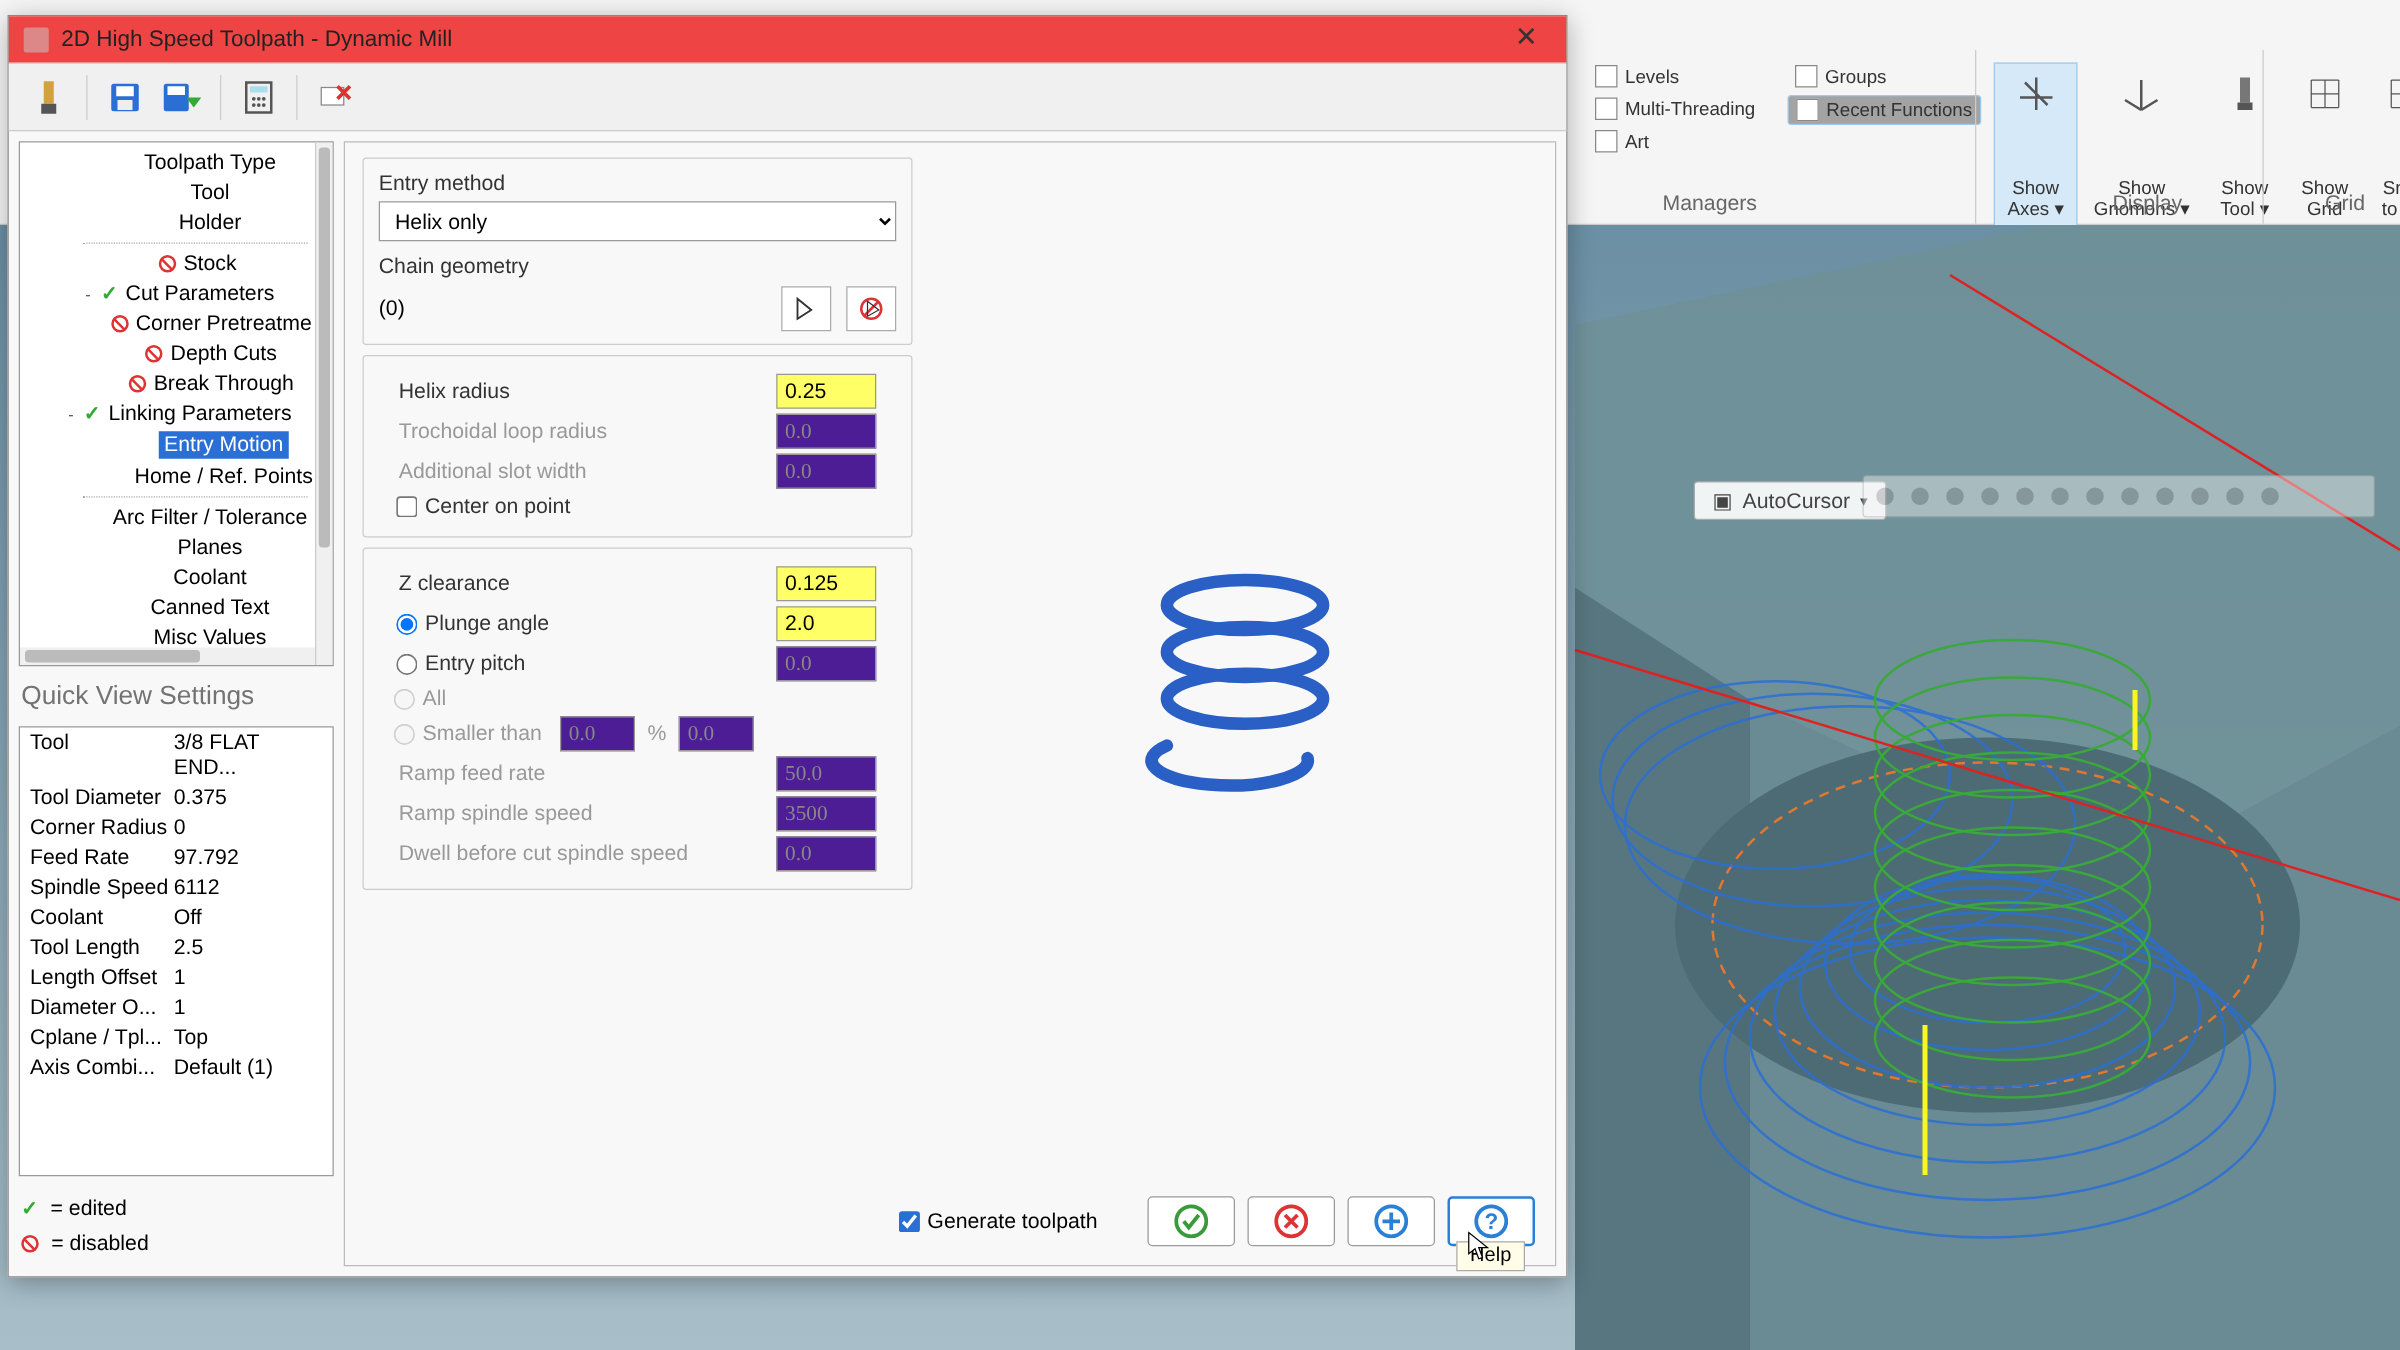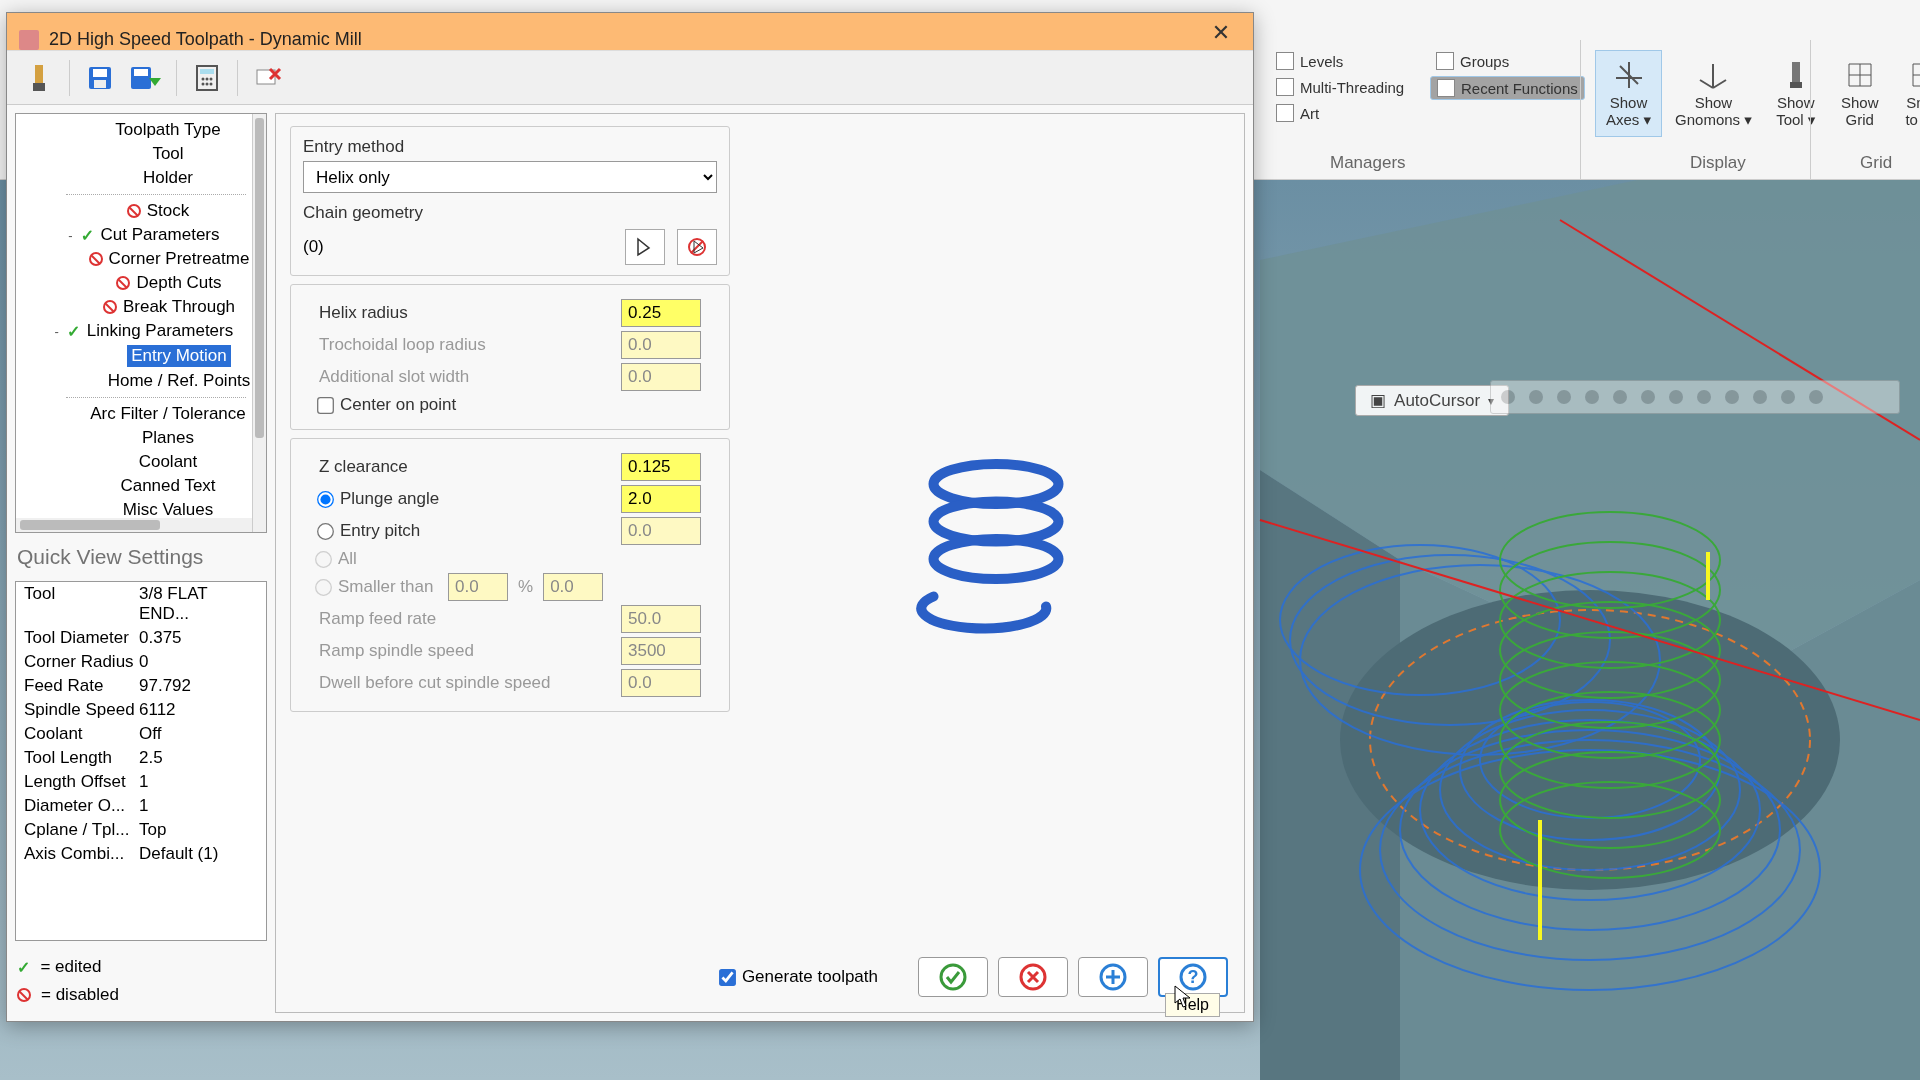--- a/index.html
+++ b/index.html
@@ -1,38 +1,38 @@
 <!DOCTYPE html>
 <html><head>
 <meta charset="utf-8">
 <style>
 * { box-sizing: border-box; margin: 0; padding: 0; font-family: 'Segoe UI', Tahoma, sans-serif; }
 body { background: #0d5a9a; width: 1920px; height: 1080px; overflow: hidden; position: relative; }
 
 
 .ribbon-bg { position: absolute; top: 0; left: 0; right: 0; height: 180px; background: #f5f5f5; border-bottom: 1px solid #ccc; }
 .ribbon-groups { position: absolute; top: 50px; left: 1250px; display: flex; gap: 2px; }
-.ribbon-btn { display: flex; flex-direction: column; align-items: center; padding: 4px 10px; font-size: 15px; color: #333; cursor: pointer; border: 1px solid transparent; }
+.ribbon-btn { display: flex; flex-direction: column; align-items: center; padding: 4px 10px; font-size: 15px; color: #333; cursor: pointer; border: 1px solid transparent; gap: 48px; }
 .ribbon-btn.active { background: #d6e9f8; border: 1px solid #a0c8e8; }
 .ribbon-btn .ricon { width: 40px; height: 40px; display: flex; align-items: center; justify-content: center; color: #555; }
 .ribbon-btn span.lbl { text-align: center; line-height: 1.1; font-size: 15px; }
 .ribbon-section-lbl { position: absolute; bottom: 6px; font-size: 17px; color: #666; text-align: center; }
 .ribbon-small-btns { position: absolute; top: 50px; left: 1265px; display: flex; flex-direction: column; gap: 4px; }
 .ribbon-small-row { display: flex; align-items: center; gap: 6px; padding: 2px 6px; font-size: 15px; color: #333; }
 .ribbon-small-row .sicon { width: 18px; height: 18px; border: 1px solid #888; background: #fff; }
 .ribbon-small-row.pressed { background: #a3a3a3; border: 1px solid #a0c8e8; border-radius: 3px; }
 
 .viewport-bg { position: absolute; top: 180px; left: 0; right: 0; bottom: 0; background: linear-gradient(to bottom, #6b8fa3, #a8bfc9); }
 .autocursor { position: absolute; top: 205px; left: 1355px; background: rgba(255,255,255,0.9); border: 1px solid #aaa; padding: 4px 14px; font-size: 17px; color: #444; border-radius: 3px; display: flex; align-items: center; gap: 8px; }
 .cursor-toolbar { position: absolute; top: 200px; left: 1490px; right: 20px; height: 34px; background: rgba(245,245,245,0.85); border: 1px solid #aaa; border-radius: 3px; display: flex; align-items: center; gap: 14px; padding: 0 10px; opacity: 0.5; }
 .cursor-toolbar .dot { width: 14px; height: 14px; background: #555; border-radius: 50%; opacity: 0.5; }
 
 
 .dialog { position: absolute; top: 12px; left: 6px; width: 1248px; height: 1010px; background: #f8f8f8; border: 1px solid #888; box-shadow: 0 4px 20px rgba(0,0,0,0.3); display: flex; flex-direction: column; }
-.titlebar { height: 38px; display: flex; align-items: flex-end; padding: 0 12px; background: #fdba74; border-bottom: 1px solid #ddd; }
+.titlebar { height: 38px; display: flex; align-items: center; padding: 0 12px; background: #ef4444; border-bottom: 1px solid #ddd; }
 .titlebar .icon { width: 20px; height: 20px; background: #d88; margin-right: 10px; border-radius: 2px; }
 .titlebar .title { font-size: 18px; color: #222; flex: 1; }
 .titlebar .close { width: 40px; height: 30px; text-align: center; font-size: 22px; color: #333; cursor: pointer; }
 
 .toolbar { height: 54px; background: #f0f0f0; border-bottom: 1px solid #ccc; display: flex; align-items: center; padding: 0 12px; gap: 6px; }
 .toolbar .tbtn { width: 40px; height: 40px; display: flex; align-items: center; justify-content: center; cursor: pointer; }
 .toolbar .sep { width: 1px; height: 36px; background: #ccc; margin: 0 4px; }
 
 .body { flex: 1; display: flex; padding: 8px; gap: 8px; overflow: hidden; }
 .left-col { width: 252px; display: flex; flex-direction: column; gap: 8px; }
@@ -65,21 +65,21 @@
 .right-col { flex: 1; border: 1px solid #bbb; background: #f8f8f8; padding: 12px 14px; position: relative; display: flex; flex-direction: column; }
 .form-area { display: flex; flex-direction: column; gap: 8px; }
 .grp { border: 1px solid #ccc; border-radius: 3px; padding: 10px 12px; background: #f8f8f8; width: 440px; }
 .lbl { font-size: 17px; color: #333; margin-bottom: 4px; }
 .sel { width: 100%; height: 32px; border: 1px solid #999; background: #fff; font-size: 17px; padding: 2px 8px; }
 .row { display: flex; align-items: center; margin: 4px 16px; font-size: 17px; }
 .row .rlbl { flex: 1; color: #333; }
 .row .rlbl.disabled { color: #999; }
 .row input[type=text] { width: 80px; height: 28px; border: 1px solid #999; padding: 2px 6px; font-size: 17px; text-align: left; }
 .row input[type=text].yellow { background: #ffff66; }
-.row input[type=text]:disabled { background: #fef9c3; color: #888; }
+.row input[type=text]:disabled { background: #4c1d95; color: #888; font-family: Liberation Serif, serif; }
 .row input[type=radio], .row input[type=checkbox] { margin-right: 8px; transform: scale(1.3); }
 .chain-row { display: flex; align-items: center; gap: 12px; margin-top: 6px; }
 .chain-row .count { font-size: 17px; }
 .sq-btn { width: 40px; height: 36px; border: 1px solid #aaa; background: #fff; cursor: pointer; display: flex; align-items: center; justify-content: center; }
 .preview-img { position: absolute; top: 320px; left: 590px; width: 260px; height: 200px; }
 
 .footer { position: absolute; bottom: 10px; left: 0; right: 0; height: 50px; display: flex; align-items: center; justify-content: flex-end; padding: 0 16px; gap: 10px; }
 .footer .gen { display: flex; align-items: center; gap: 8px; font-size: 17px; margin-right: 30px; }
 .footer .fbtn { width: 70px; height: 40px; border: 1px solid #999; background: #fff; border-radius: 4px; cursor: pointer; display: flex; align-items: center; justify-content: center; }
 .footer .fbtn.active { border: 2px solid #2a7fd6; }

